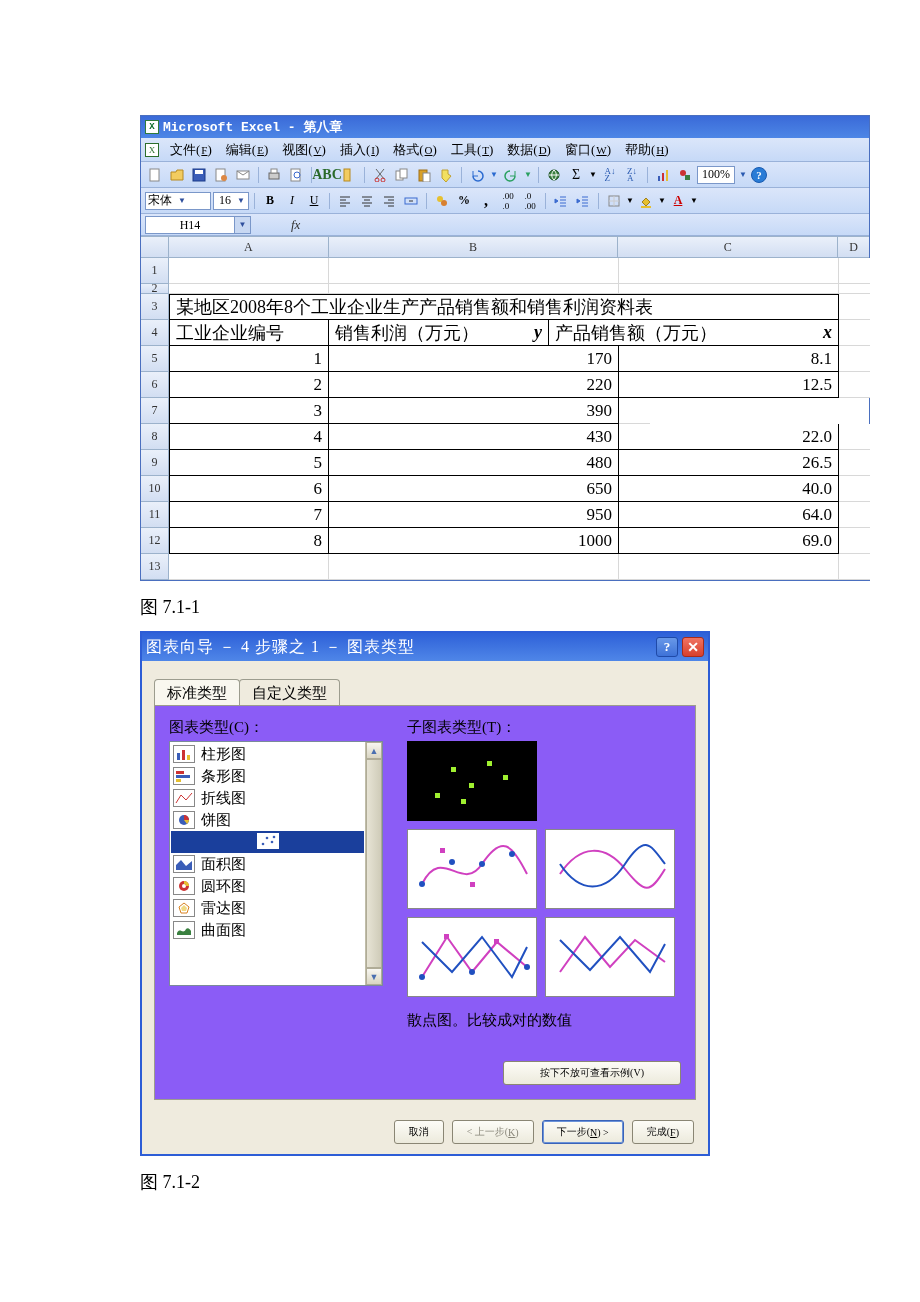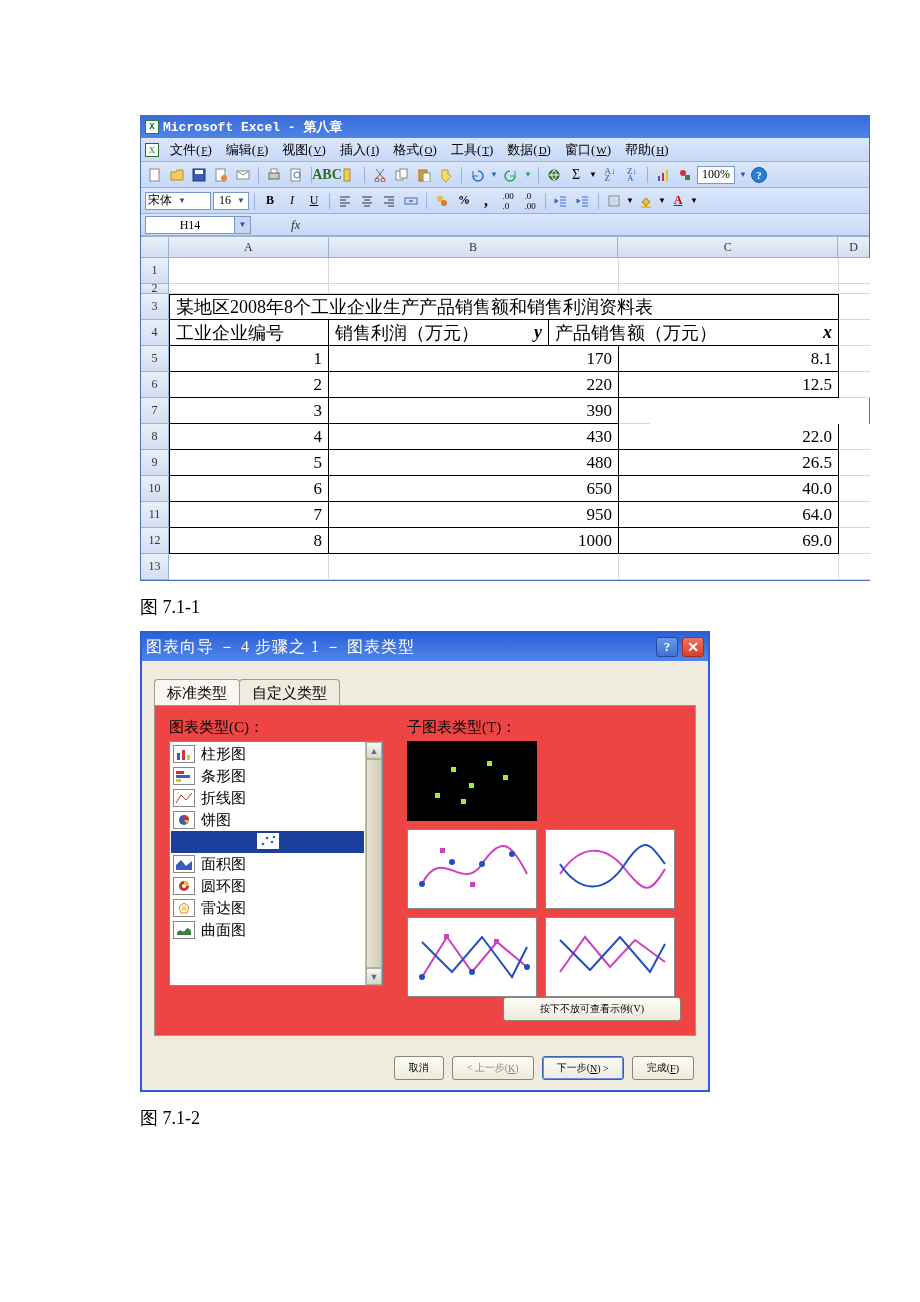--- a/index.html
+++ b/index.html
@@ -60,21 +60,21 @@
   .dialog{margin:0 0 0 140px;width:570px;border:2px solid #2d5dd6;background:#efebde;}
   .dlgtitle{height:28px;background:linear-gradient(#2e61d8,#4f86e8);display:flex;align-items:center;justify-content:space-between;padding:0 4px;color:#fff;}
   .dlgtitle-text{font-family:"SimSun",serif;font-size:16px;letter-spacing:1px;}
   .dlgbtns{display:flex;gap:4px;}
   .dlgbtn{width:22px;height:20px;background:linear-gradient(#6898e8,#3e72d8);border:1px solid #1f4aa8;border-radius:3px;display:inline-flex;align-items:center;justify-content:center;color:#fff;font-weight:bold;}
   .dlgbtn.close{background:linear-gradient(#f07362,#d8402c);border-color:#a82b1b;font-size:14px;}
   .dlgbody{padding:15px 12px 10px 12px;}
   .tabs{display:flex;border-bottom:1px solid #9c9c8e;height:30px;align-items:flex-end;}
   .tab{height:26px;padding:4px 12px;border:1px solid #9c9c8e;border-bottom:none;border-radius:4px 4px 0 0;background:#efebde;font-size:15px;margin-right:-1px;}
   .tab.active{background:#f9f7ef;position:relative;z-index:1;}
-  .tabpane{border:1px solid #9c9c8e;border-top:none;background:#ef4444;padding:12px 14px 14px 14px;}
+  .tabpane{border:1px solid #9c9c8e;border-top:none;background:#8b5cf6;padding:12px 14px 14px 14px;}
   .two-col{display:flex;gap:24px;}
   .lbl{font-size:15px;margin-bottom:4px;}
   .chartlist{width:214px;height:245px;border:1px solid #7a8a9a;background:#fff;position:relative;}
   .chartlist-inner{position:absolute;inset:1px 18px 1px 1px;overflow:hidden;}
   .clitem{display:flex;align-items:center;height:22px;padding:2px 2px;gap:6px;font-size:15px;}
   .clitem.sel{background:#1a3f9c;color:#fff;flex-direction:column;}
   .cicon{width:22px;height:18px;border:1px solid #888;background:#fff;display:inline-flex;align-items:center;justify-content:center;}
   .clitem.sel .cicon{border-color:#fff;}
   .vscroll{position:absolute;right:0;top:0;bottom:0;width:17px;background:#ece9d8;border-left:1px solid #c0bda9;display:flex;flex-direction:column;}
   .vsbtn{height:17px;background:linear-gradient(#f8f7f1,#d9d5c2);border:1px solid #b0ac97;display:flex;align-items:center;justify-content:center;font-size:9px;color:#4a6fb0;}
@@ -590,20 +590,21 @@
                     <rect x="82" y="17" width="5" height="5" fill="#d040c0"></rect>
                   </svg>
               </div>
               <div class="subcell">
                 <svg width="120" height="70" viewBox="0 0 120 70">
                     <polyline points="10,50 35,15 60,45 85,18 115,40" fill="none" stroke="#d040c0" stroke-width="2"></polyline>
                     <polyline points="10,18 40,48 70,15 100,50 115,22" fill="none" stroke="#2050c0" stroke-width="2"></polyline>
                   </svg>
               </div>
             </div>
+            <div class="desc">散点图。比较成对的数值</div>
             <div class="longbtn">
               <span class="button wide">按下不放可查看示例(V)</span>
             </div>
           </div>
         </div>
       </div>
     </div>
     <div class="dlgfooter">
       <span class="button">取消</span>
       <span class="button disabled">

